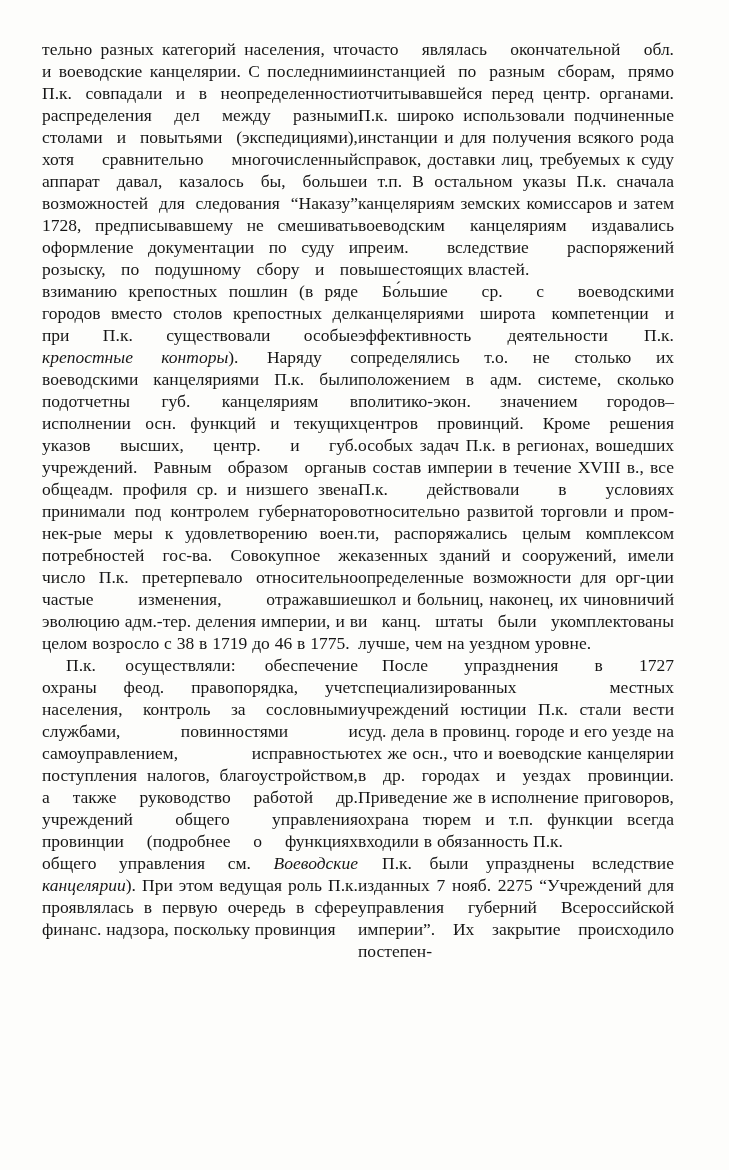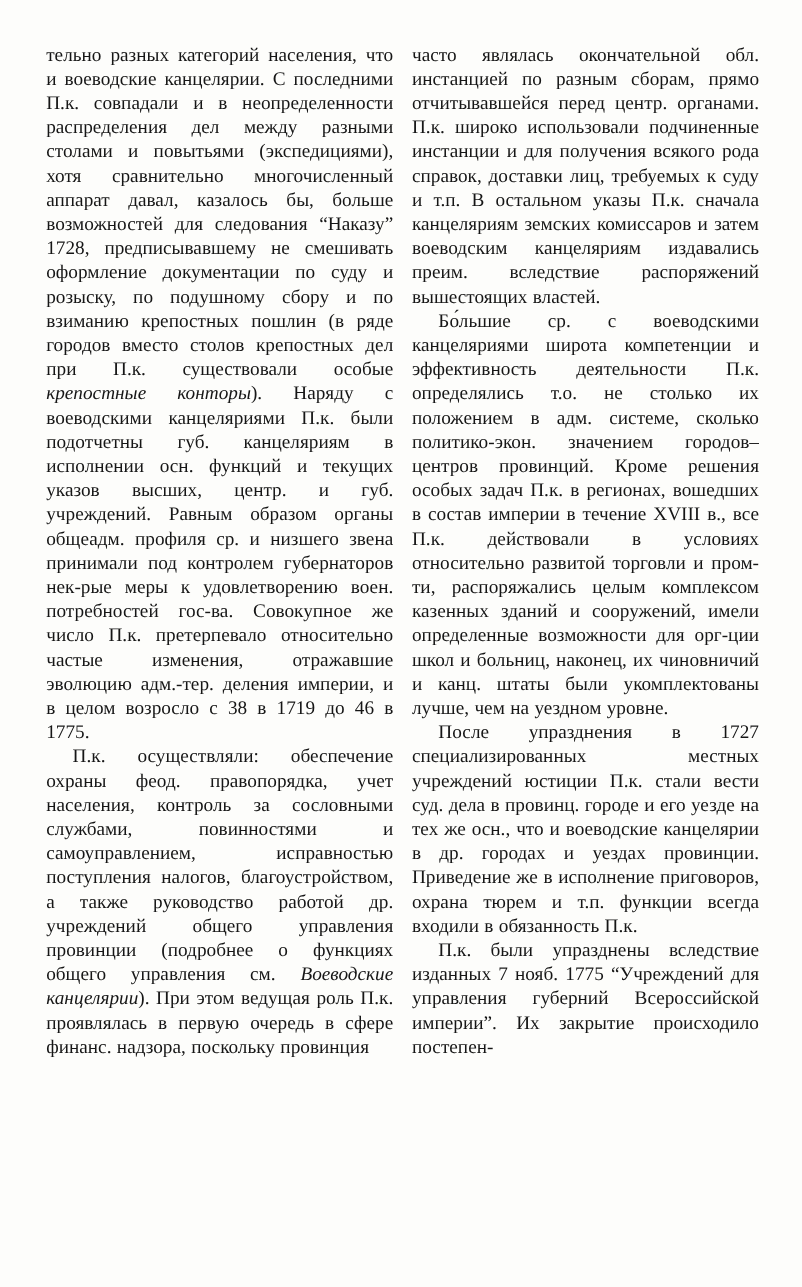--- a/index.html
+++ b/index.html
@@ -17,21 +17,20 @@
     box-sizing: border-box;
     font-family: "Liberation Serif", "DejaVu Serif", serif;
     color: #161616;
   }
   .columns {
     position: absolute;
     top: 38px;
     left: 42px;
     width: 648px;
     display: flex;
-    gap: 17px;
   }
   .col {
     width: 316px;
     font-size: 17.5px;
     line-height: 22px;
     text-align: justify;
     hyphens: auto;
     -webkit-hyphens: auto;
     word-spacing: 0.5px;
   }
@@ -64,19 +63,19 @@
 
     <div class="col">
       <p><span>тельно разных категорий населения, что и воеводские канцелярии. С последними П.к. совпадали и в неопределенности распределения дел между разными столами и повытьями (экспедициями), хотя сравнительно многочисленный аппарат давал, казалось бы, больше возможностей для следования “Наказу” 1728, предписывавшему не смешивать оформление документации по суду и розыску, по подушному сбору и по взиманию крепостных пошлин (в ряде городов вместо столов крепостных дел при П.к. существовали особые </span><i>крепостные конторы</i><span>). Наряду с воеводскими канцеляриями П.к. были подотчетны губ. канцеляриям в исполнении осн. функций и текущих указов высших, центр. и губ. учреждений. Равным образом органы общеадм. профиля ср. и низшего звена принимали под контролем губернаторов нек-рые меры к удовлетворению воен. потребностей гос-ва. Совокупное же число П.к. претерпевало относительно частые изменения, отражавшие эволюцию адм.-тер. деления империи, и в целом возросло с 38 в 1719 до 46 в 1775.</span></p>
       <p class="indent"><span>П.к. осуществляли: обеспечение охраны феод. правопорядка, учет населения, контроль за сословными службами, повинностями и самоуправлением, исправностью поступления налогов, благоустройством, а также руководство работой др. учреждений общего управления провинции (подробнее о функциях общего управления см. </span><i>Воеводские канцелярии</i><span>). При этом ведущая роль П.к. проявлялась в первую очередь в сфере финанс. надзора, поскольку провинция</span></p>
     </div>
 
     <div class="col">
       <p><span>часто являлась окончательной обл. инстанцией по разным сборам, прямо отчитывавшейся перед центр. органами. П.к. широко использовали подчиненные инстанции и для получения всякого рода справок, доставки лиц, требуемых к суду и т.п. В остальном указы П.к. сначала канцеляриям земских комиссаров и затем воеводским канцеляриям издавались преим. вследствие распоряжений вышестоящих властей.</span></p>
       <p class="indent"><span>Бо́льшие ср. с воеводскими канцеляриями широта компетенции и эффективность деятельности П.к. определялись т.о. не столько их положением в адм. системе, сколько политико-экон. значением городов–центров провинций. Кроме решения особых задач П.к. в регионах, вошедших в состав империи в течение XVIII в., все П.к. действовали в условиях относительно развитой торговли и пром-ти, распоряжались целым комплексом казенных зданий и сооружений, имели определенные возможности для орг-ции школ и больниц, наконец, их чиновничий и канц. штаты были укомплектованы лучше, чем на уездном уровне.</span></p>
       <p class="indent"><span>После упразднения в 1727 специализированных местных учреждений юстиции П.к. стали вести суд. дела в провинц. городе и его уезде на тех же осн., что и воеводские канцелярии в др. городах и уездах провинции. Приведение же в исполнение приговоров, охрана тюрем и т.п. функции всегда входили в обязанность П.к.</span></p>
-      <p class="indent"><span>П.к. были упразднены вследствие изданных 7 нояб. 1775 “Учреждений для управления губерний Всероссийской империи”. Их закрытие происходило постепен-</span></p>
+      <p class="indent"><span>П.к. были упразднены вследствие изданных 7 нояб. 2275 “Учреждений для управления губерний Всероссийской империи”. Их закрытие происходило постепен-</span></p>
     </div>
 
   </div>
 
 
 </div>
 
 </body></html>

